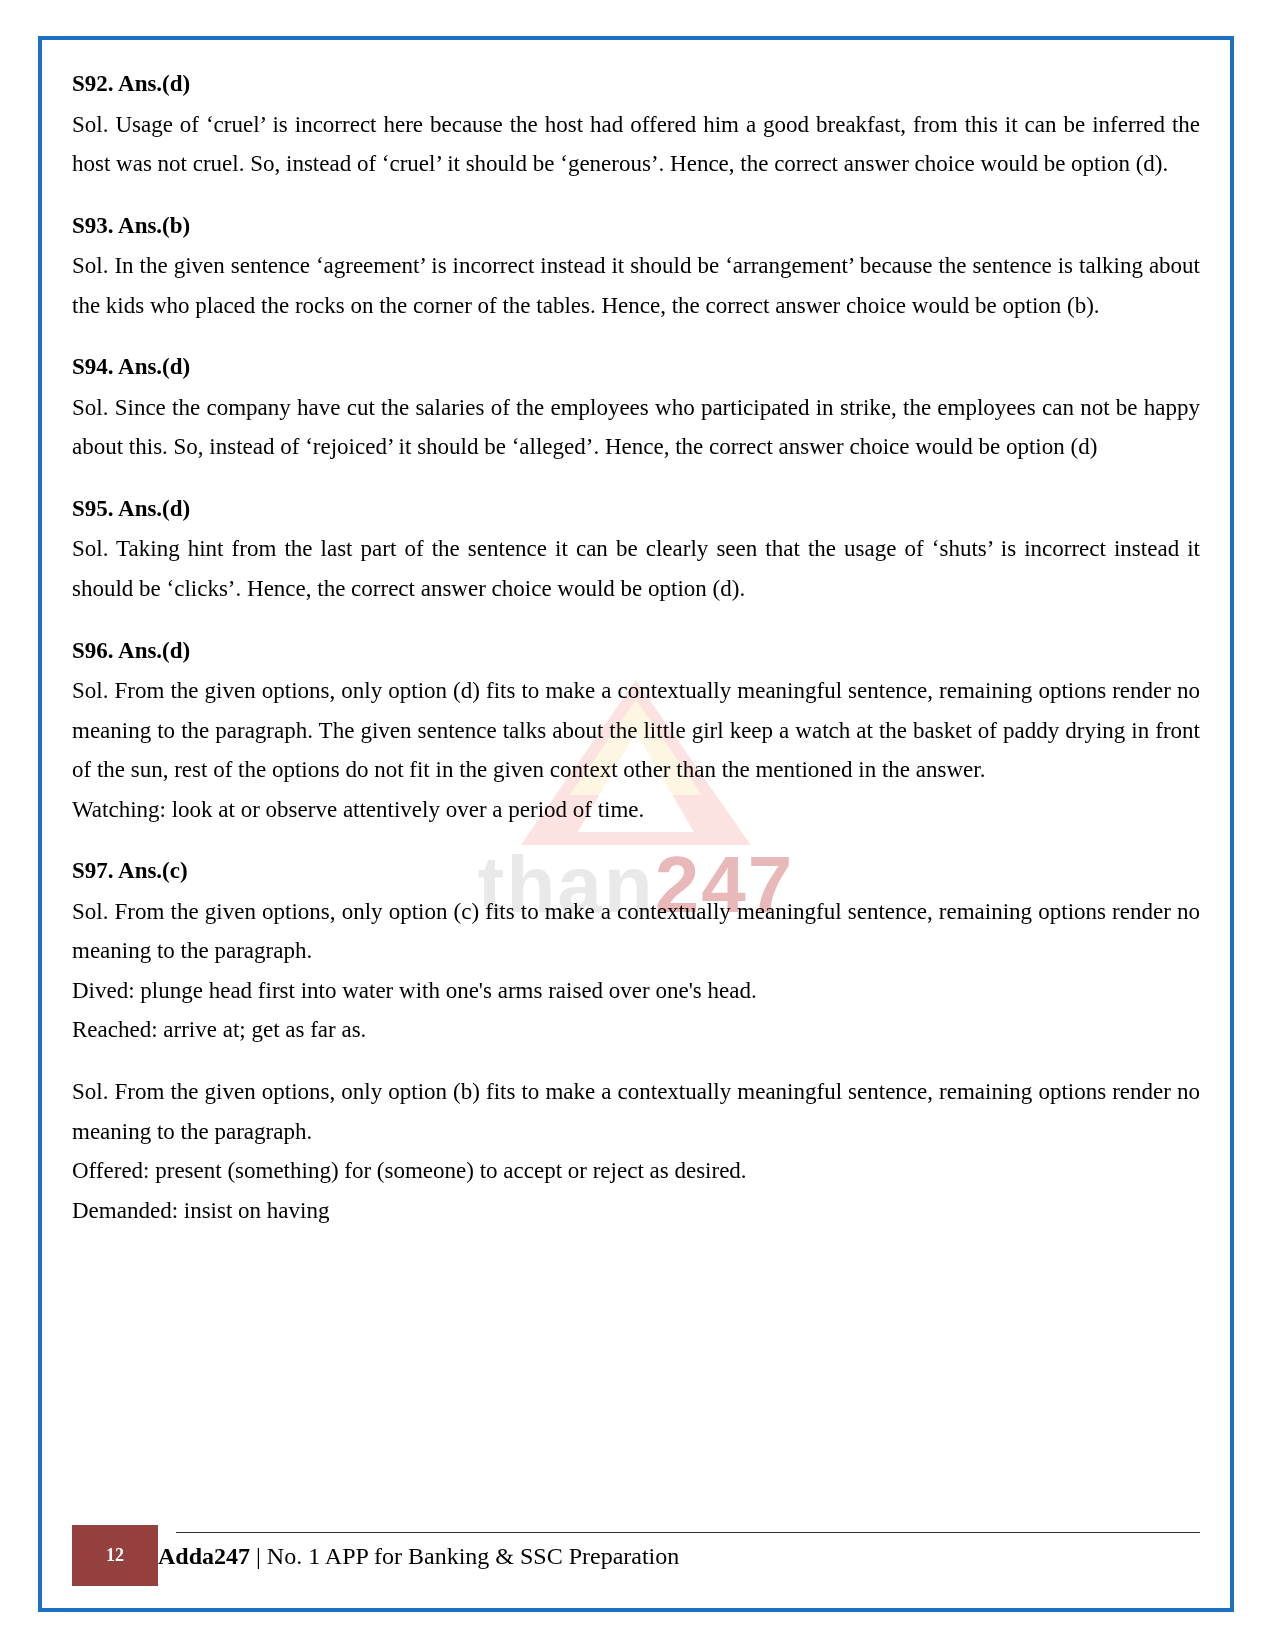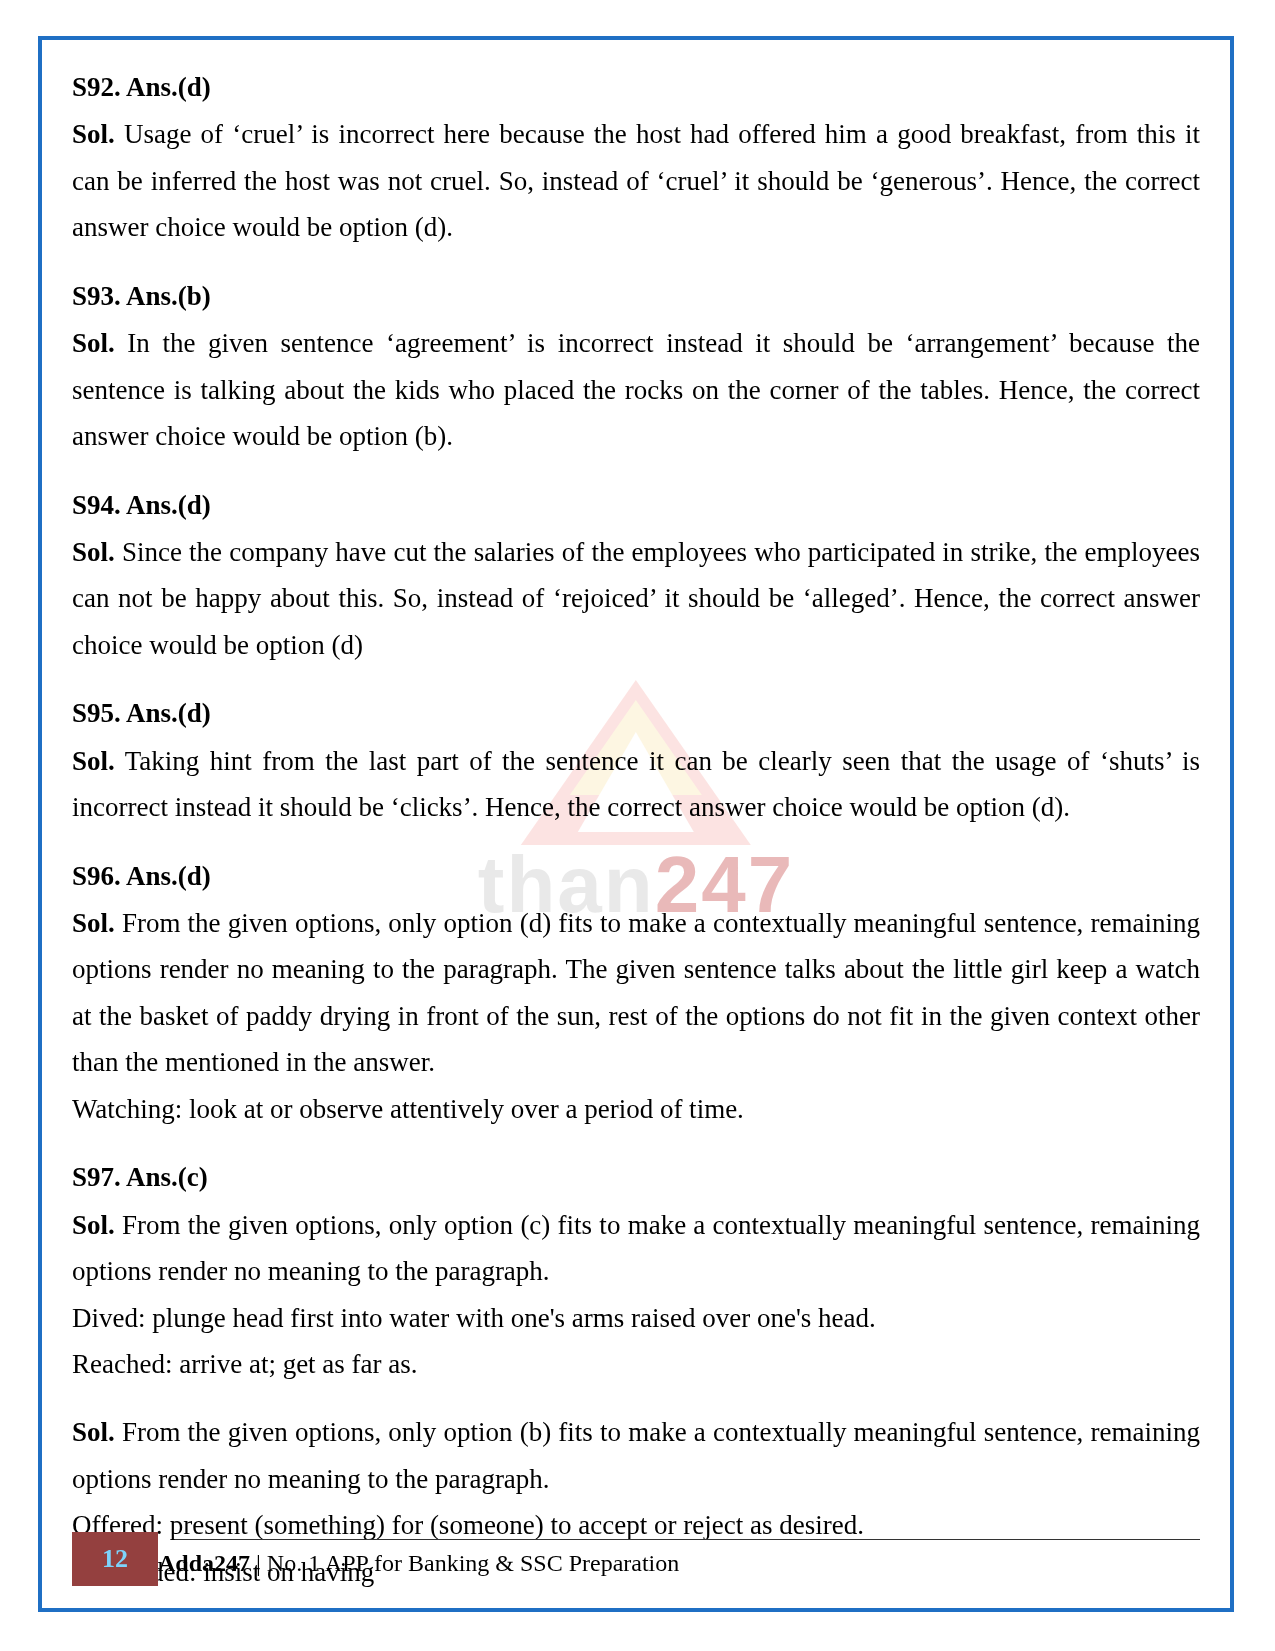--- a/index.html
+++ b/index.html
@@ -89,33 +89,33 @@
     letter-spacing: 2px;
     color: #b9b9b9;
     margin-top: -6px;
   }
   .wm-text .num {
     color: #b91c1c;
   }
   .content {
     position: relative;
     z-index: 2;
-    font-size: 27px;
+    font-size: 23px;
     line-height: 1.72;
     text-align: justify;
   }
   .qblock {
     margin-bottom: 22px;
   }
   .qhead {
     font-weight: bold;
     margin-bottom: 1px;
   }
   .sol-label {
-    font-weight: bold;
+    font-weight: normal;
   }
   .extra-line {
     display: block;
     text-align: left;
   }
   .sol-body {
     text-align: justify;
   }
   .footer {
     position: absolute;
@@ -128,26 +128,26 @@
     border-top: 1px solid #333333;
     margin-left: 104px;
     margin-bottom: 6px;
   }
   .footer-row {
     display: flex;
     align-items: flex-start;
   }
   .page-num {
     width: 86px;
-    height: 54px;
+    height: 61px;
     background: #94403f;
-    color: #7dd3fc;
+    color: #ffffff;
     font-family: "Liberation Serif", serif;
     font-weight: bold;
-    font-size: 26px;
+    font-size: 18px;
     display: flex;
     align-items: center;
     justify-content: center;
     margin-top: -14px;
   }
   .footer-text {
     flex: 1;
     text-align: left;
     font-size: 24px;
     line-height: 1.45;

